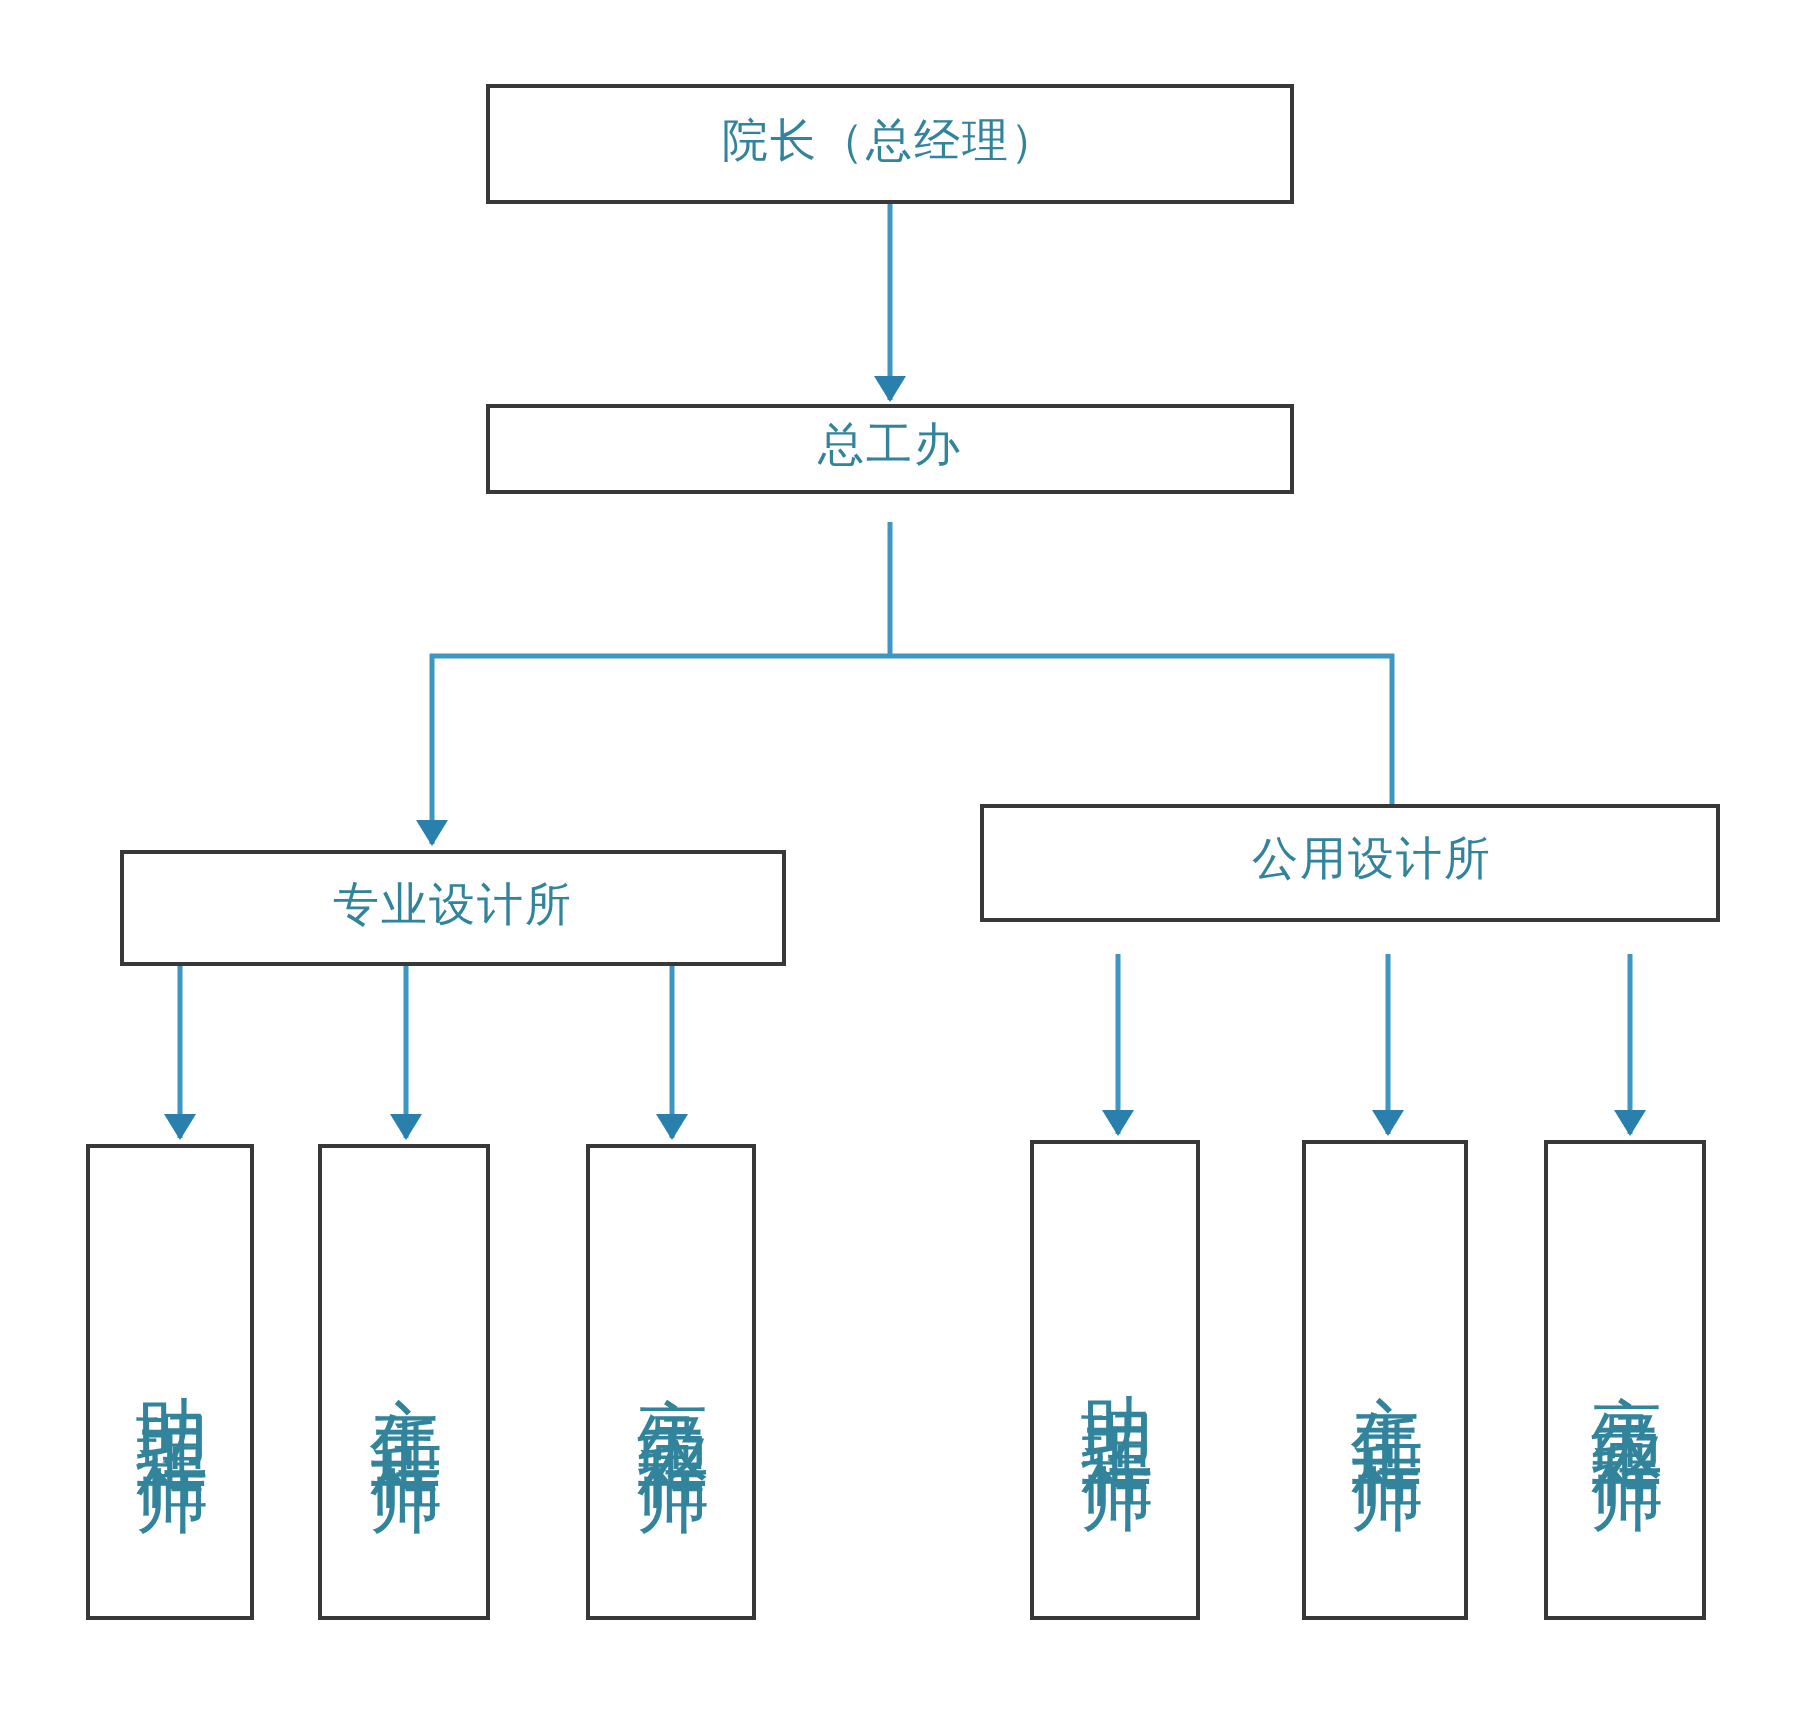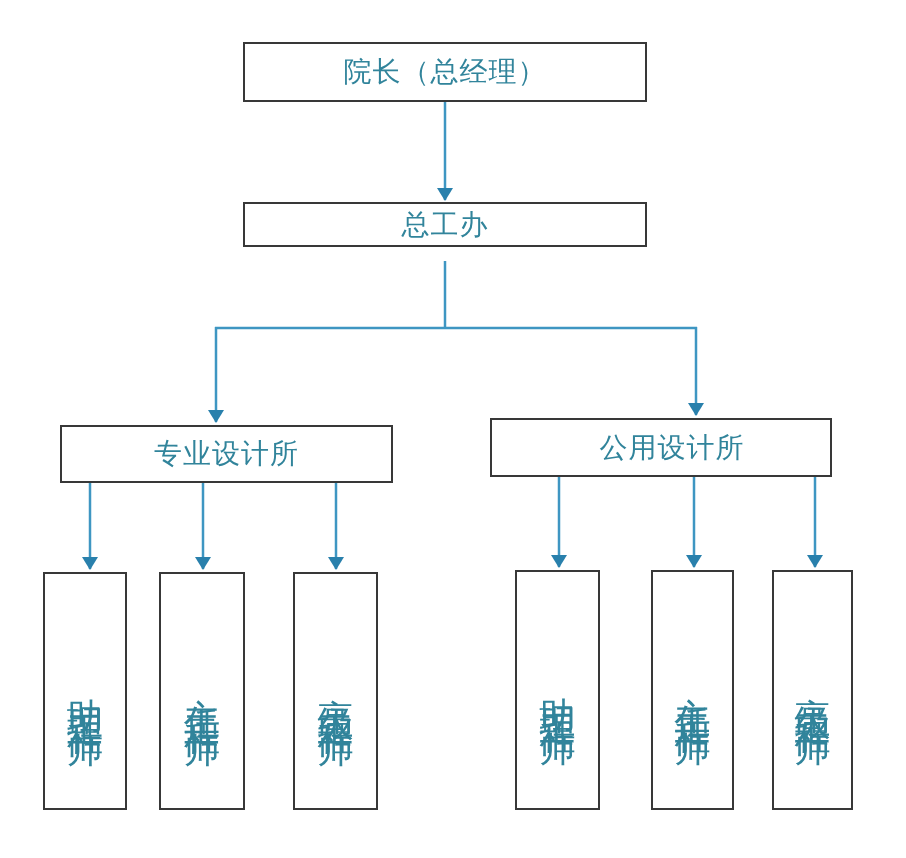--- a/index.html
+++ b/index.html
@@ -37,37 +37,38 @@
     position: absolute;
     background: var(--background);
     border: 2px solid var(--box-border);
     color: var(--text);
     display: flex;
     align-items: center;
     justify-content: center;
     text-align: center;
   }
   .h-box {
-    font-size: 28px;
+    font-size: 23px;
     letter-spacing: 1px;
     line-height: 1;
     white-space: nowrap;
+    font-family: Liberation Mono, monospace;
   }
   .v-box {
     writing-mode: vertical-rl;
     text-orientation: upright;
     font-size: 36px;
     letter-spacing: 9px;
     line-height: 1;
   }
   
   .pos-president  { left: 243px; top:  42px; width: 404px; height:  60px; }
   .pos-chief     { left: 243px; top: 202px; width: 404px; height:  45px; }
   .pos-dept-left  { left:  60px; top: 425px; width: 333px; height:  58px; }
-  .pos-dept-right { left: 490px; top: 418px; width: 342px; height:  59px; padding-left: 22px; }
+  .pos-dept-right { left: 490px; top: 402px; width: 370px; height:  59px; padding-left: 22px; }
   .pos-l1 { left:  43px; top: 572px; width:  84px; height: 238px; }
   .pos-l2 { left: 159px; top: 572px; width:  86px; height: 238px; }
   .pos-l3 { left: 293px; top: 572px; width:  85px; height: 238px; }
   .pos-r1 { left: 515px; top: 570px; width:  85px; height: 240px; }
   .pos-r2 { left: 651px; top: 570px; width:  83px; height: 240px; }
   .pos-r3 { left: 772px; top: 570px; width:  81px; height: 240px; }
 </style>
 </head>
 <body>
 

